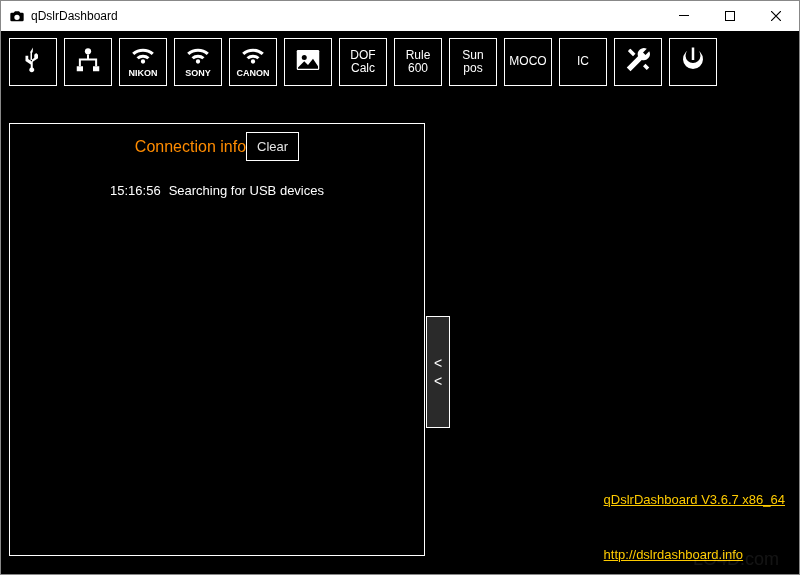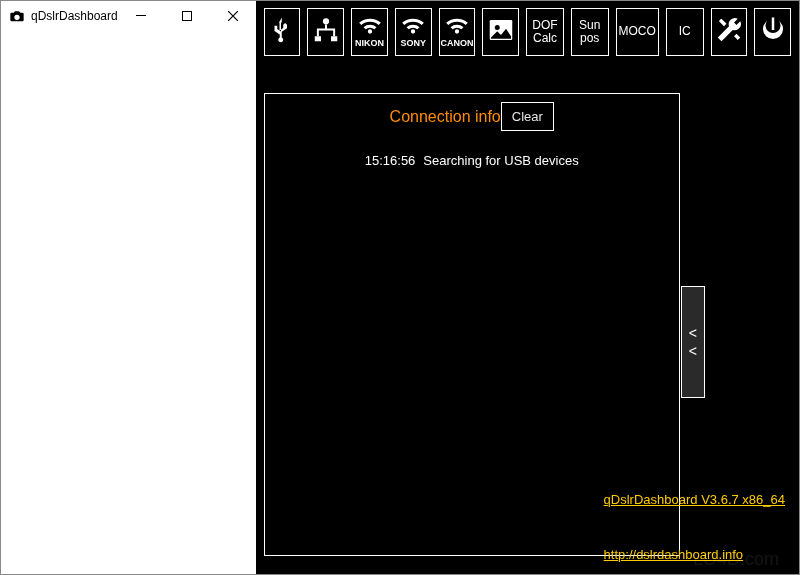--- a/index.html
+++ b/index.html
@@ -9,21 +9,21 @@
   background: #f0f0f0;
   font-family: 'Segoe UI', Tahoma, Arial, sans-serif;
   overflow: hidden;
 }
 .window {
   width: 800px;
   height: 575px;
   background: #fff;
   border: 1px solid #888;
   display: flex;
-  flex-direction: row;
+  flex-direction: column;
 }
 .titlebar {
   height: 30px;
   background: #fff;
   display: flex;
   align-items: center;
   padding-left: 8px;
 }
 .titlebar-icon {
   width: 16px; height: 16px; margin-right: 6px;
@@ -235,20 +235,24 @@
               <path d="M4 18l5-5 3 3 4-5 4 6v2H4z" fill="#000"></path>
             </svg>
         </span>
       </div>
 
       <div class="tool-btn text-btn">
         <span>DOF</span>
         <span>Calc</span>
       </div>
 
+      <div class="tool-btn text-btn">
+        <span>Rule</span>
+        <span>600</span>
+      </div>
 
       <div class="tool-btn text-btn">
         <span>Sun</span>
         <span>pos</span>
       </div>
 
       <div class="tool-btn text-btn">
         <span>MOCO</span>
       </div>
 

